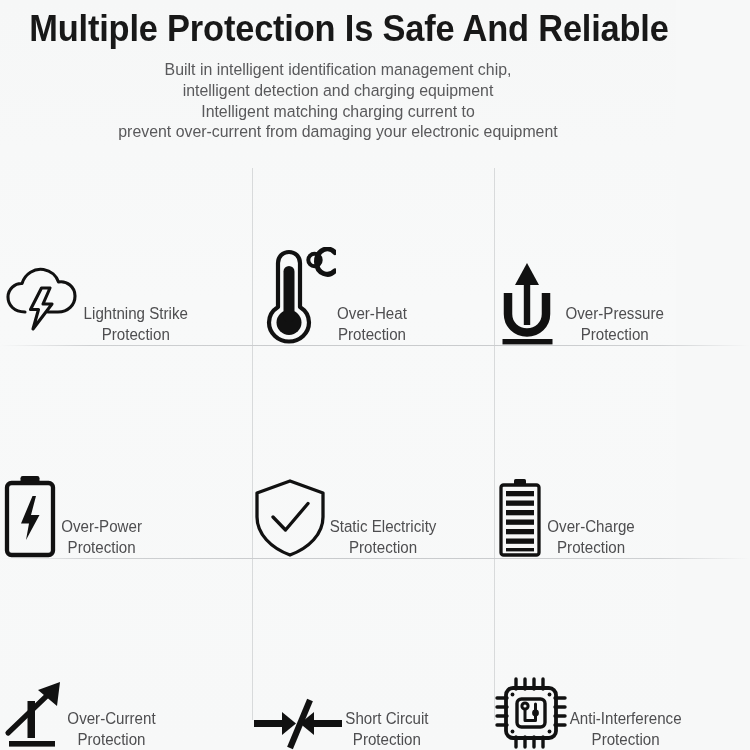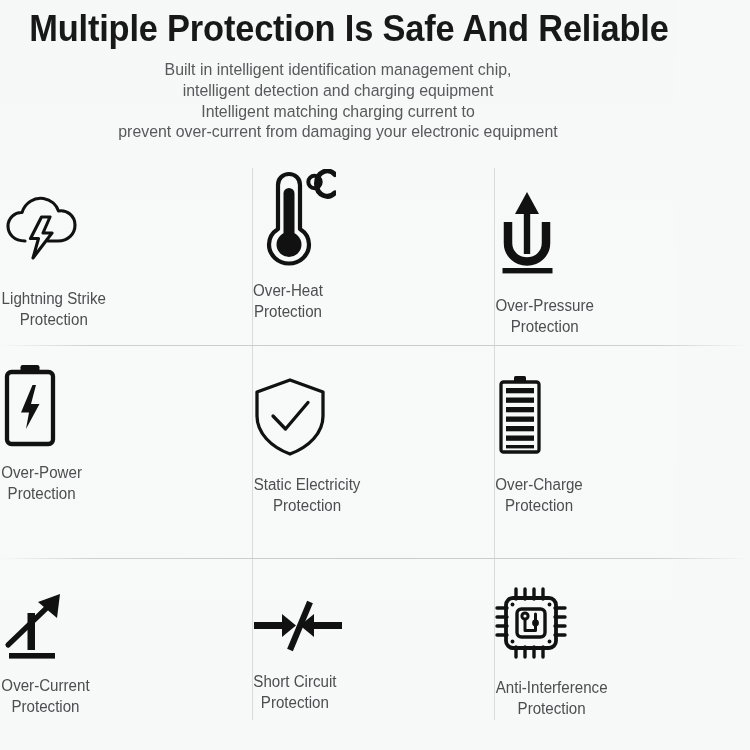--- a/index.html
+++ b/index.html
@@ -56,22 +56,22 @@
     top: 164px;
     width: 750px;
     height: 586px;
     display: grid;
     grid-template-columns: 252px 242px 256px;
     grid-template-rows: 181px 213px 192px;
   }
   .cell {
     position: relative;
     display: flex;
-    flex-direction: column;
-    align-items: flex-start;
+    flex-direction: row;
+    align-items: flex-end;
     box-sizing: border-box;
   }
   
   .v-line {
     position: absolute;
     top: 0;
     width: 1px;
     background: #d8dadb;
   }
   .v-line.a { left: 252px; top: 4px;   height: 552px; }

